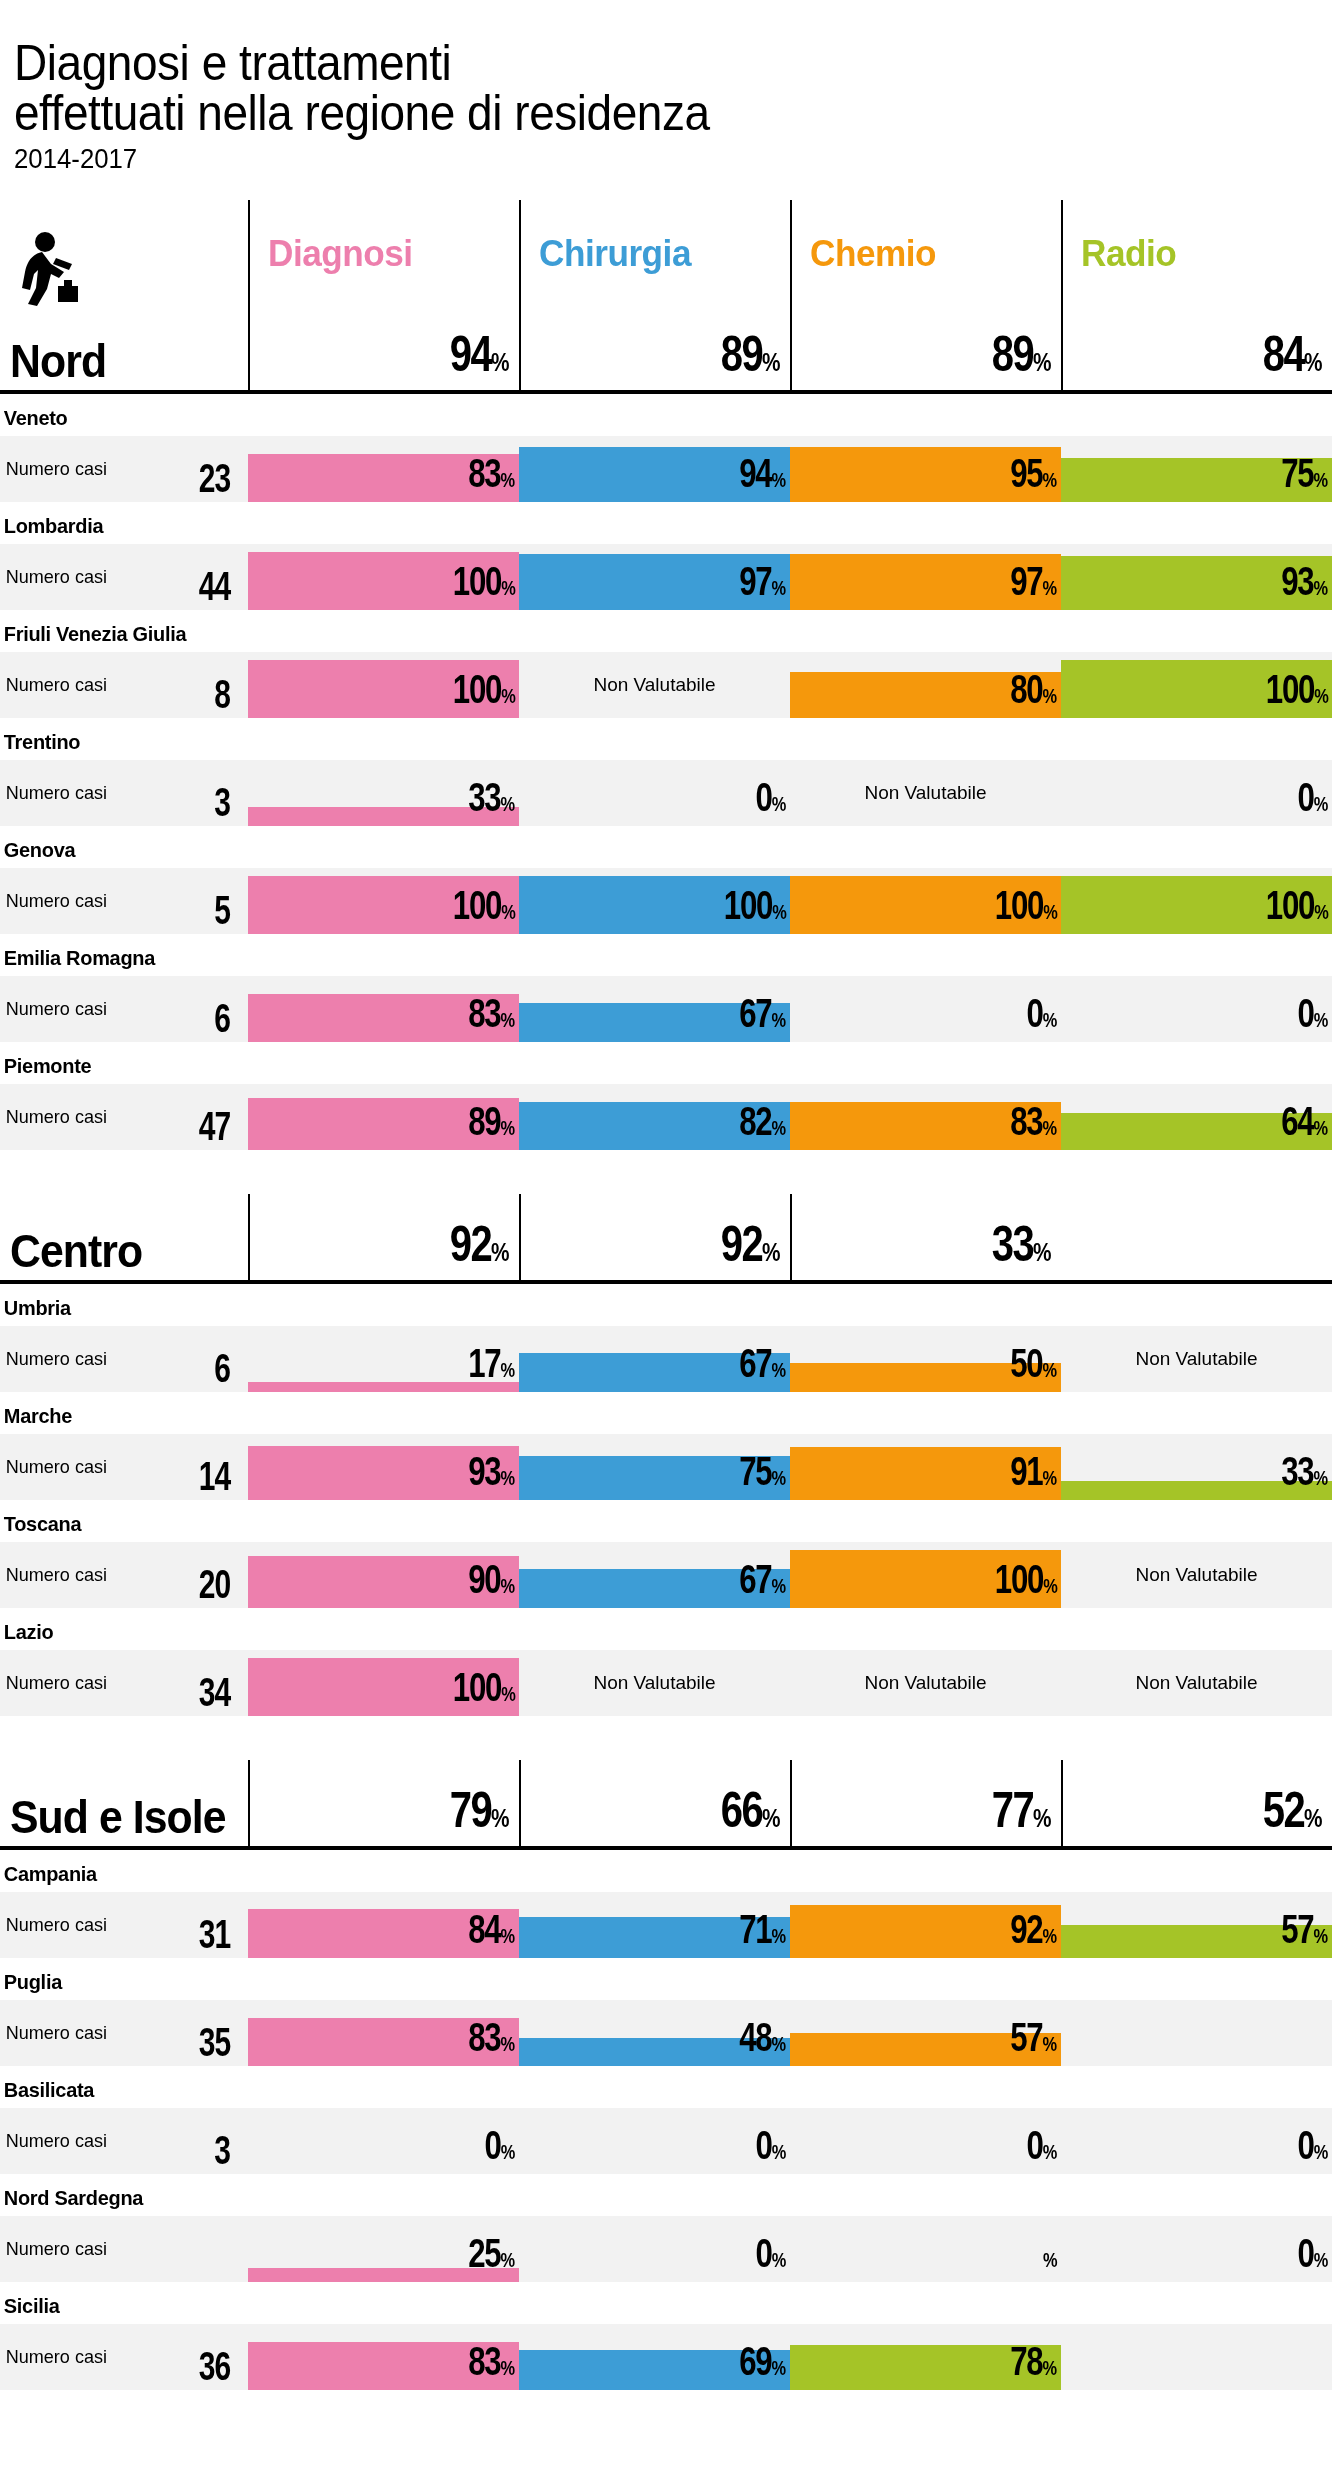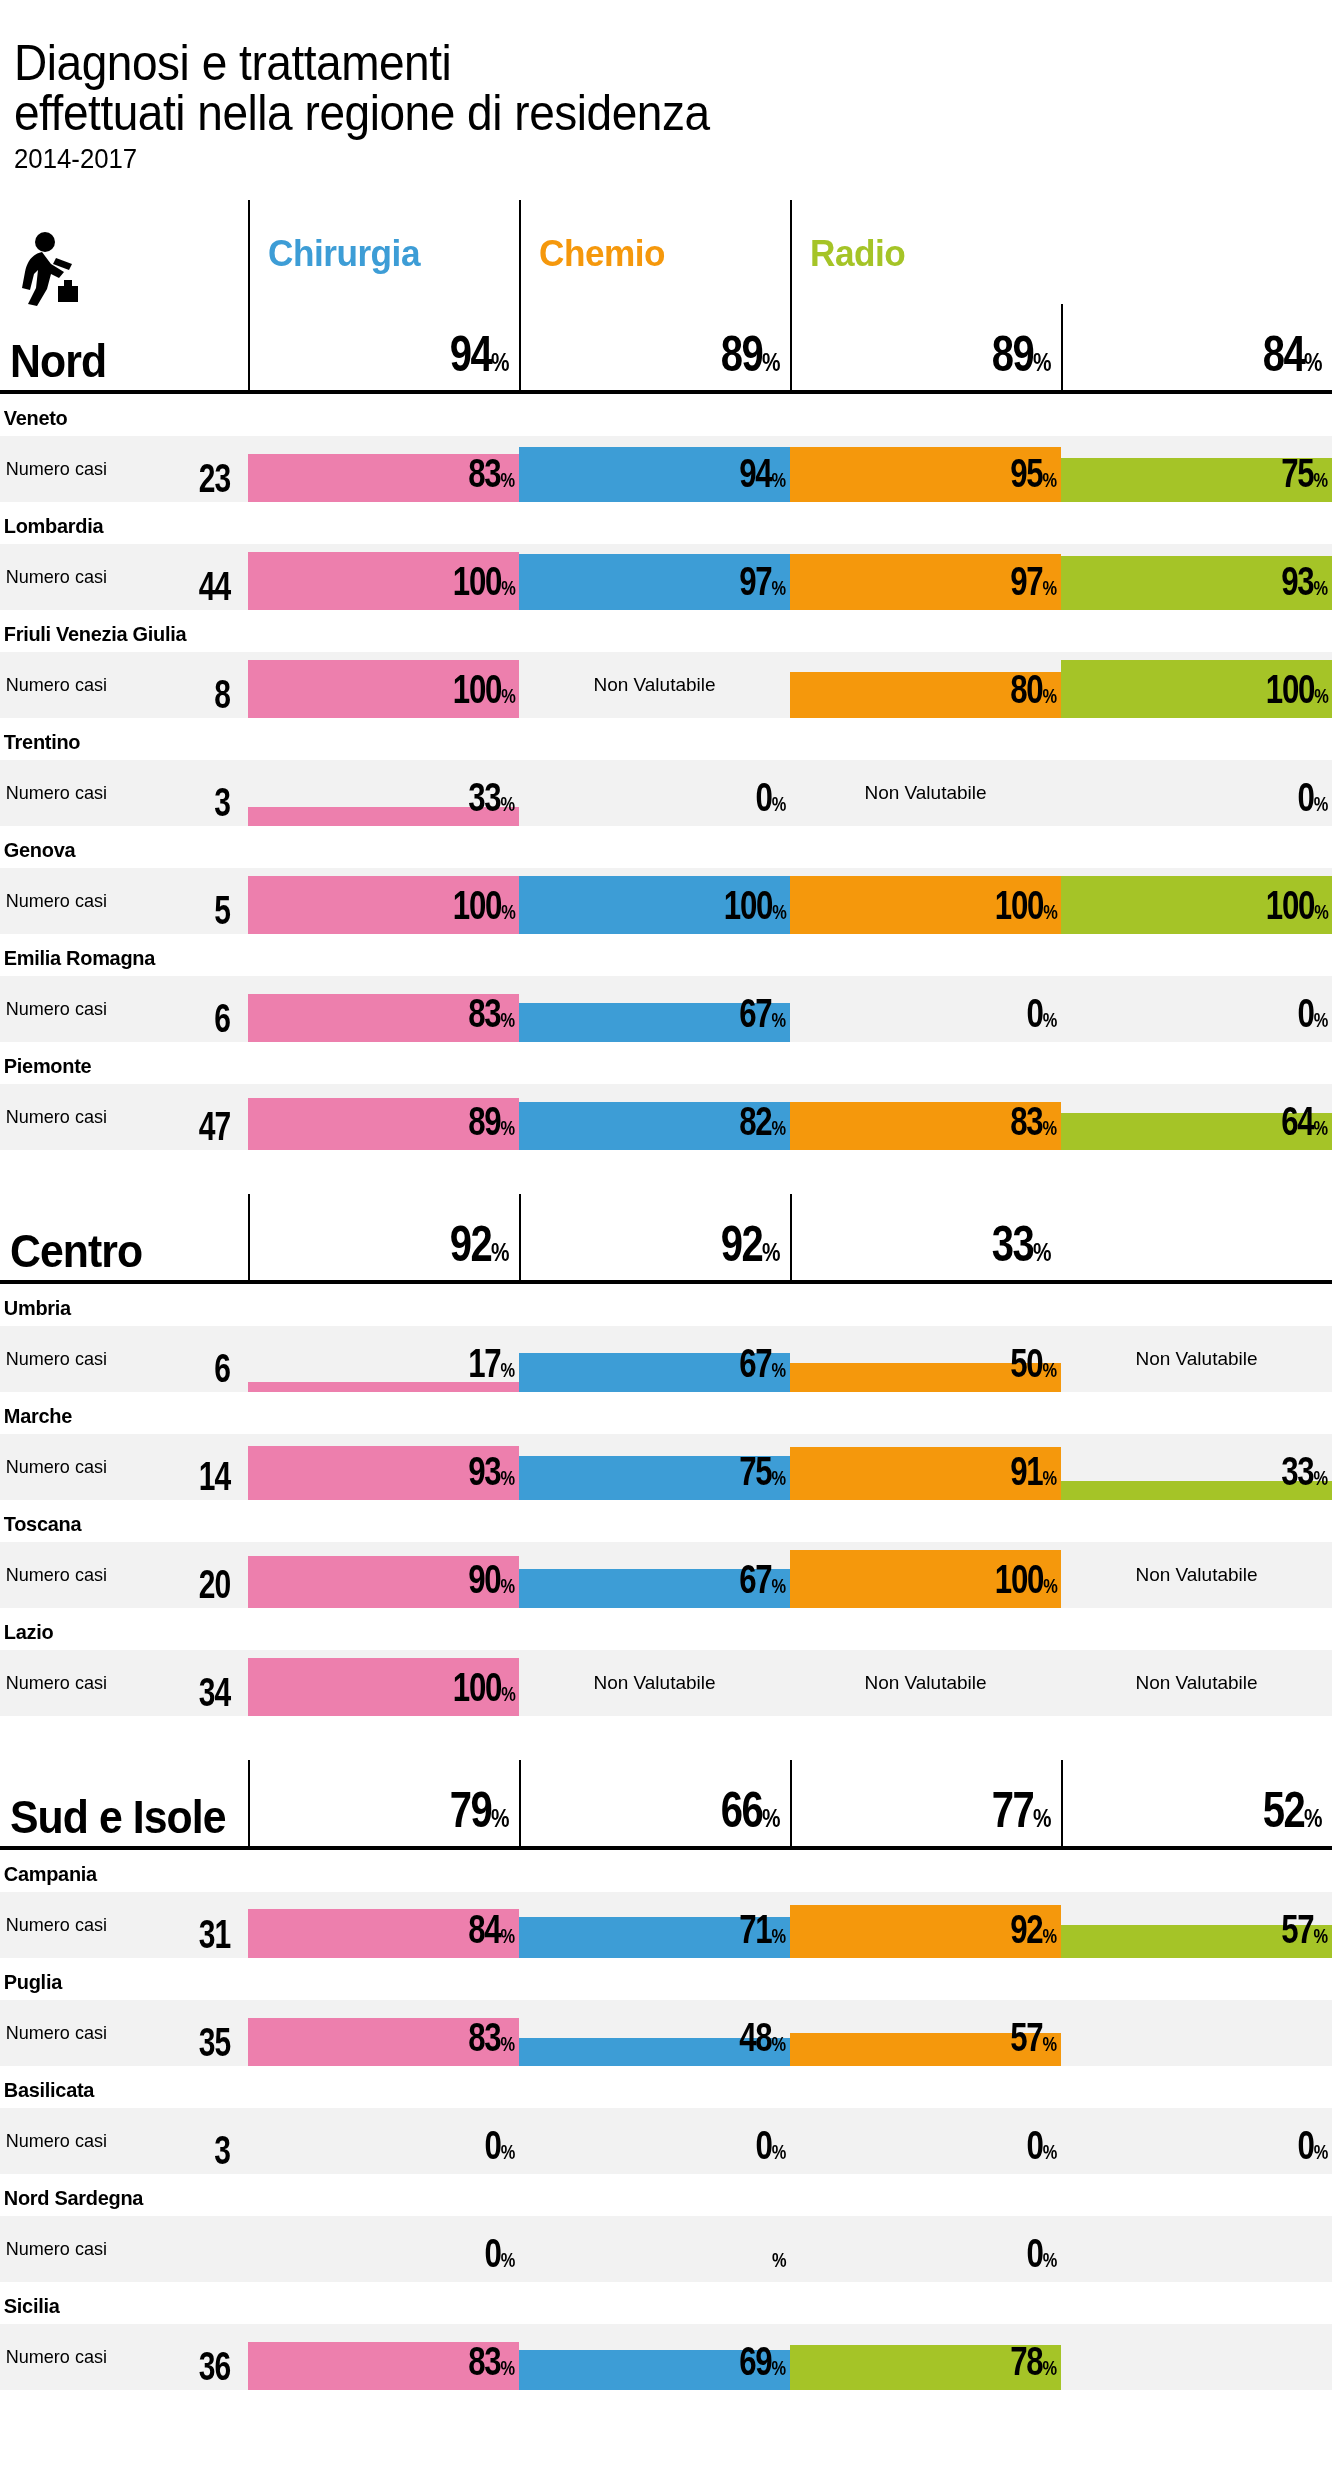--- a/index.html
+++ b/index.html
@@ -221,20 +221,23 @@
         <div class="c-label">
           <svg class="walker" viewBox="0 0 62 74">
             <circle cx="27" cy="10" r="10" fill="#000"></circle>
             <path d="M24 20 C14 22 9 30 7 40 L4 56 L12 58 L16 42 L20 38 L18 56 L10 72 L19 74 L29 57 L33 42 L41 46 L46 40 L33 32 Z" fill="#000"></path>
             <path d="M38 26 L54 32 L51 38 L35 32 Z" fill="#000"></path>
             <rect x="40" y="54" width="20" height="16" fill="#000"></rect>
             <rect x="46" y="48" width="8" height="6" fill="#000"></rect>
           </svg>
         </div>
         <div class="c-data">
+          <div class="colhead" style="color: rgb(237, 127, 173);">Diagnosi</div>
+        </div>
+        <div class="c-data">
           <div class="colhead" style="color: rgb(61, 157, 214);">Chirurgia</div>
         </div>
         <div class="c-data">
           <div class="colhead" style="color: rgb(245, 152, 12);">Chemio</div>
         </div>
         <div class="c-data">
           <div class="colhead" style="color: rgb(165, 196, 39);">Radio</div>
         </div>
       </div>
       <div class="row macrorow first">
@@ -589,20 +592,24 @@
         <div class="c-data cell">
           <div class="cellval">0<span class="pct">%</span></div>
         </div>
       </div>
       <div class="regionname">Nord Sardegna</div>
       <div class="row datarow">
         <div class="c-label">
           <div class="casi-label">Numero casi</div>
         </div>
         <div class="c-data cell">
+          <div class="bar" style="background: rgb(237, 127, 173); height: 14px;"></div>
+          <div class="cellval">25<span class="pct">%</span></div>
+        </div>
+        <div class="c-data cell">
           <div class="cellval">0<span class="pct">%</span></div>
         </div>
         <div class="c-data cell">
           <div class="cellval"><span class="pct">%</span></div>
         </div>
         <div class="c-data cell">
           <div class="cellval">0<span class="pct">%</span></div>
         </div>
       </div>
       <div class="regionname">Sicilia</div>

